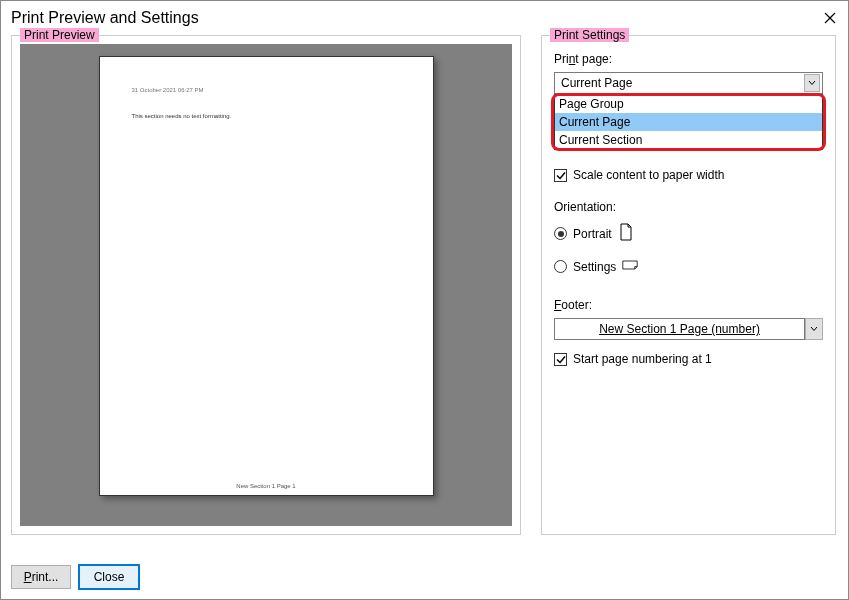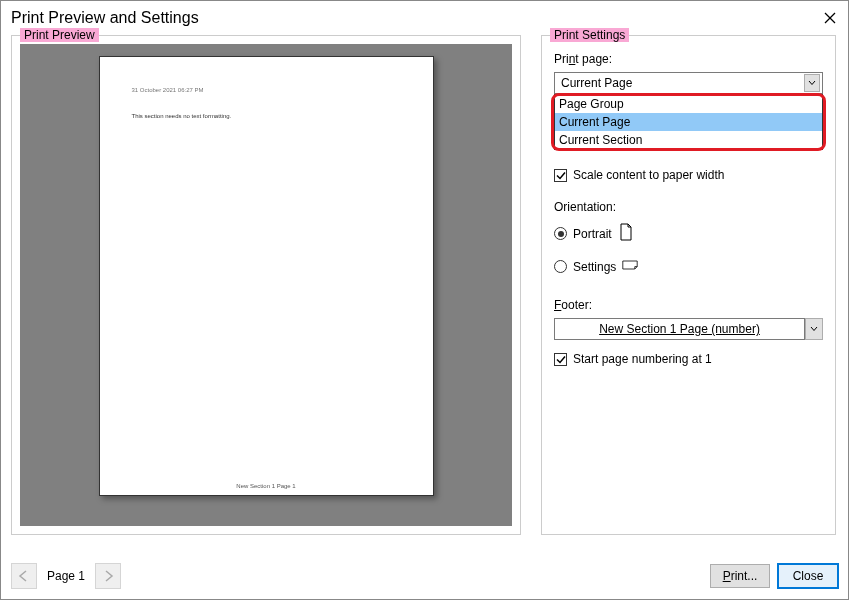--- a/index.html
+++ b/index.html
@@ -374,33 +374,20 @@
             </svg>
         </div>
         <span class="label">Start page numbering at 1</span>
       </div>
 
     </div>
   </fieldset>
 </div>
 
 <div class="bottom-bar">
-  <div class="pager">
-    <div class="nav-btn disabled">
-      <svg viewBox="0 0 12 12">
-          <path d="M8 1 L2 6 L8 11" fill="none" stroke="#555" stroke-width="1.5"></path>
-        </svg>
-    </div>
-    <span class="page-label">Page 1</span>
-    <div class="nav-btn disabled">
-      <svg viewBox="0 0 12 12">
-          <path d="M4 1 L10 6 L4 11" fill="none" stroke="#555" stroke-width="1.5"></path>
-        </svg>
-    </div>
-  </div>
   <div class="action-buttons">
     <div class="btn">
       <span><span class="underline-letter">P</span><span>rint...</span></span>
     </div>
     <div class="btn primary">
       <span>Close</span>
     </div>
   </div>
 </div>
 

